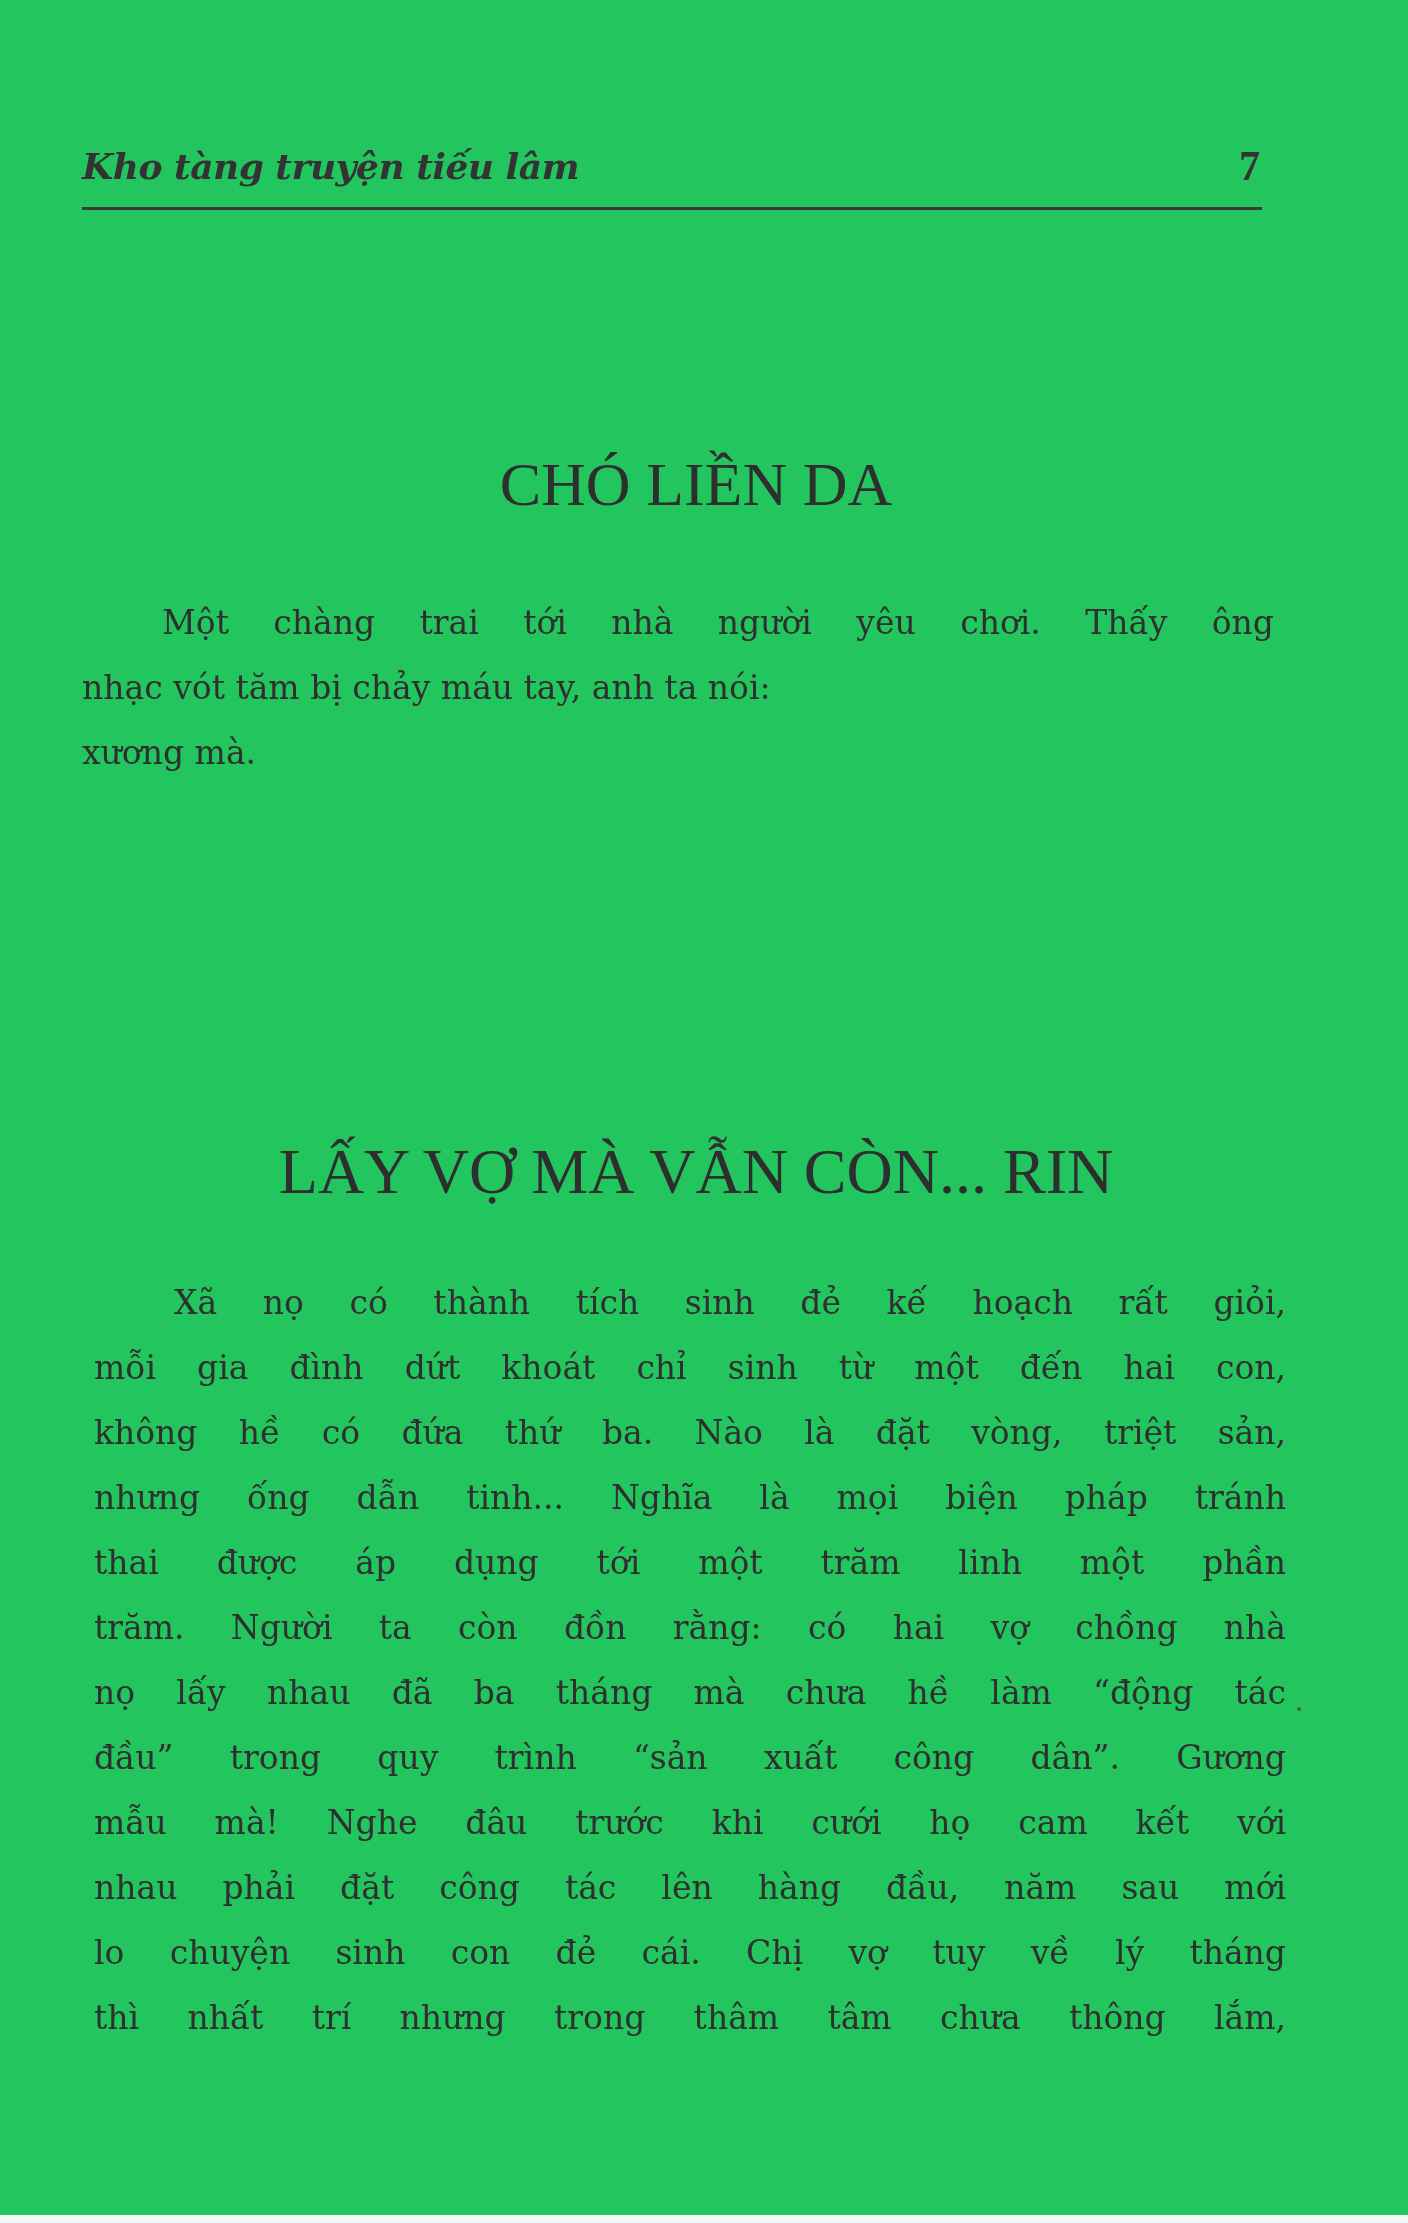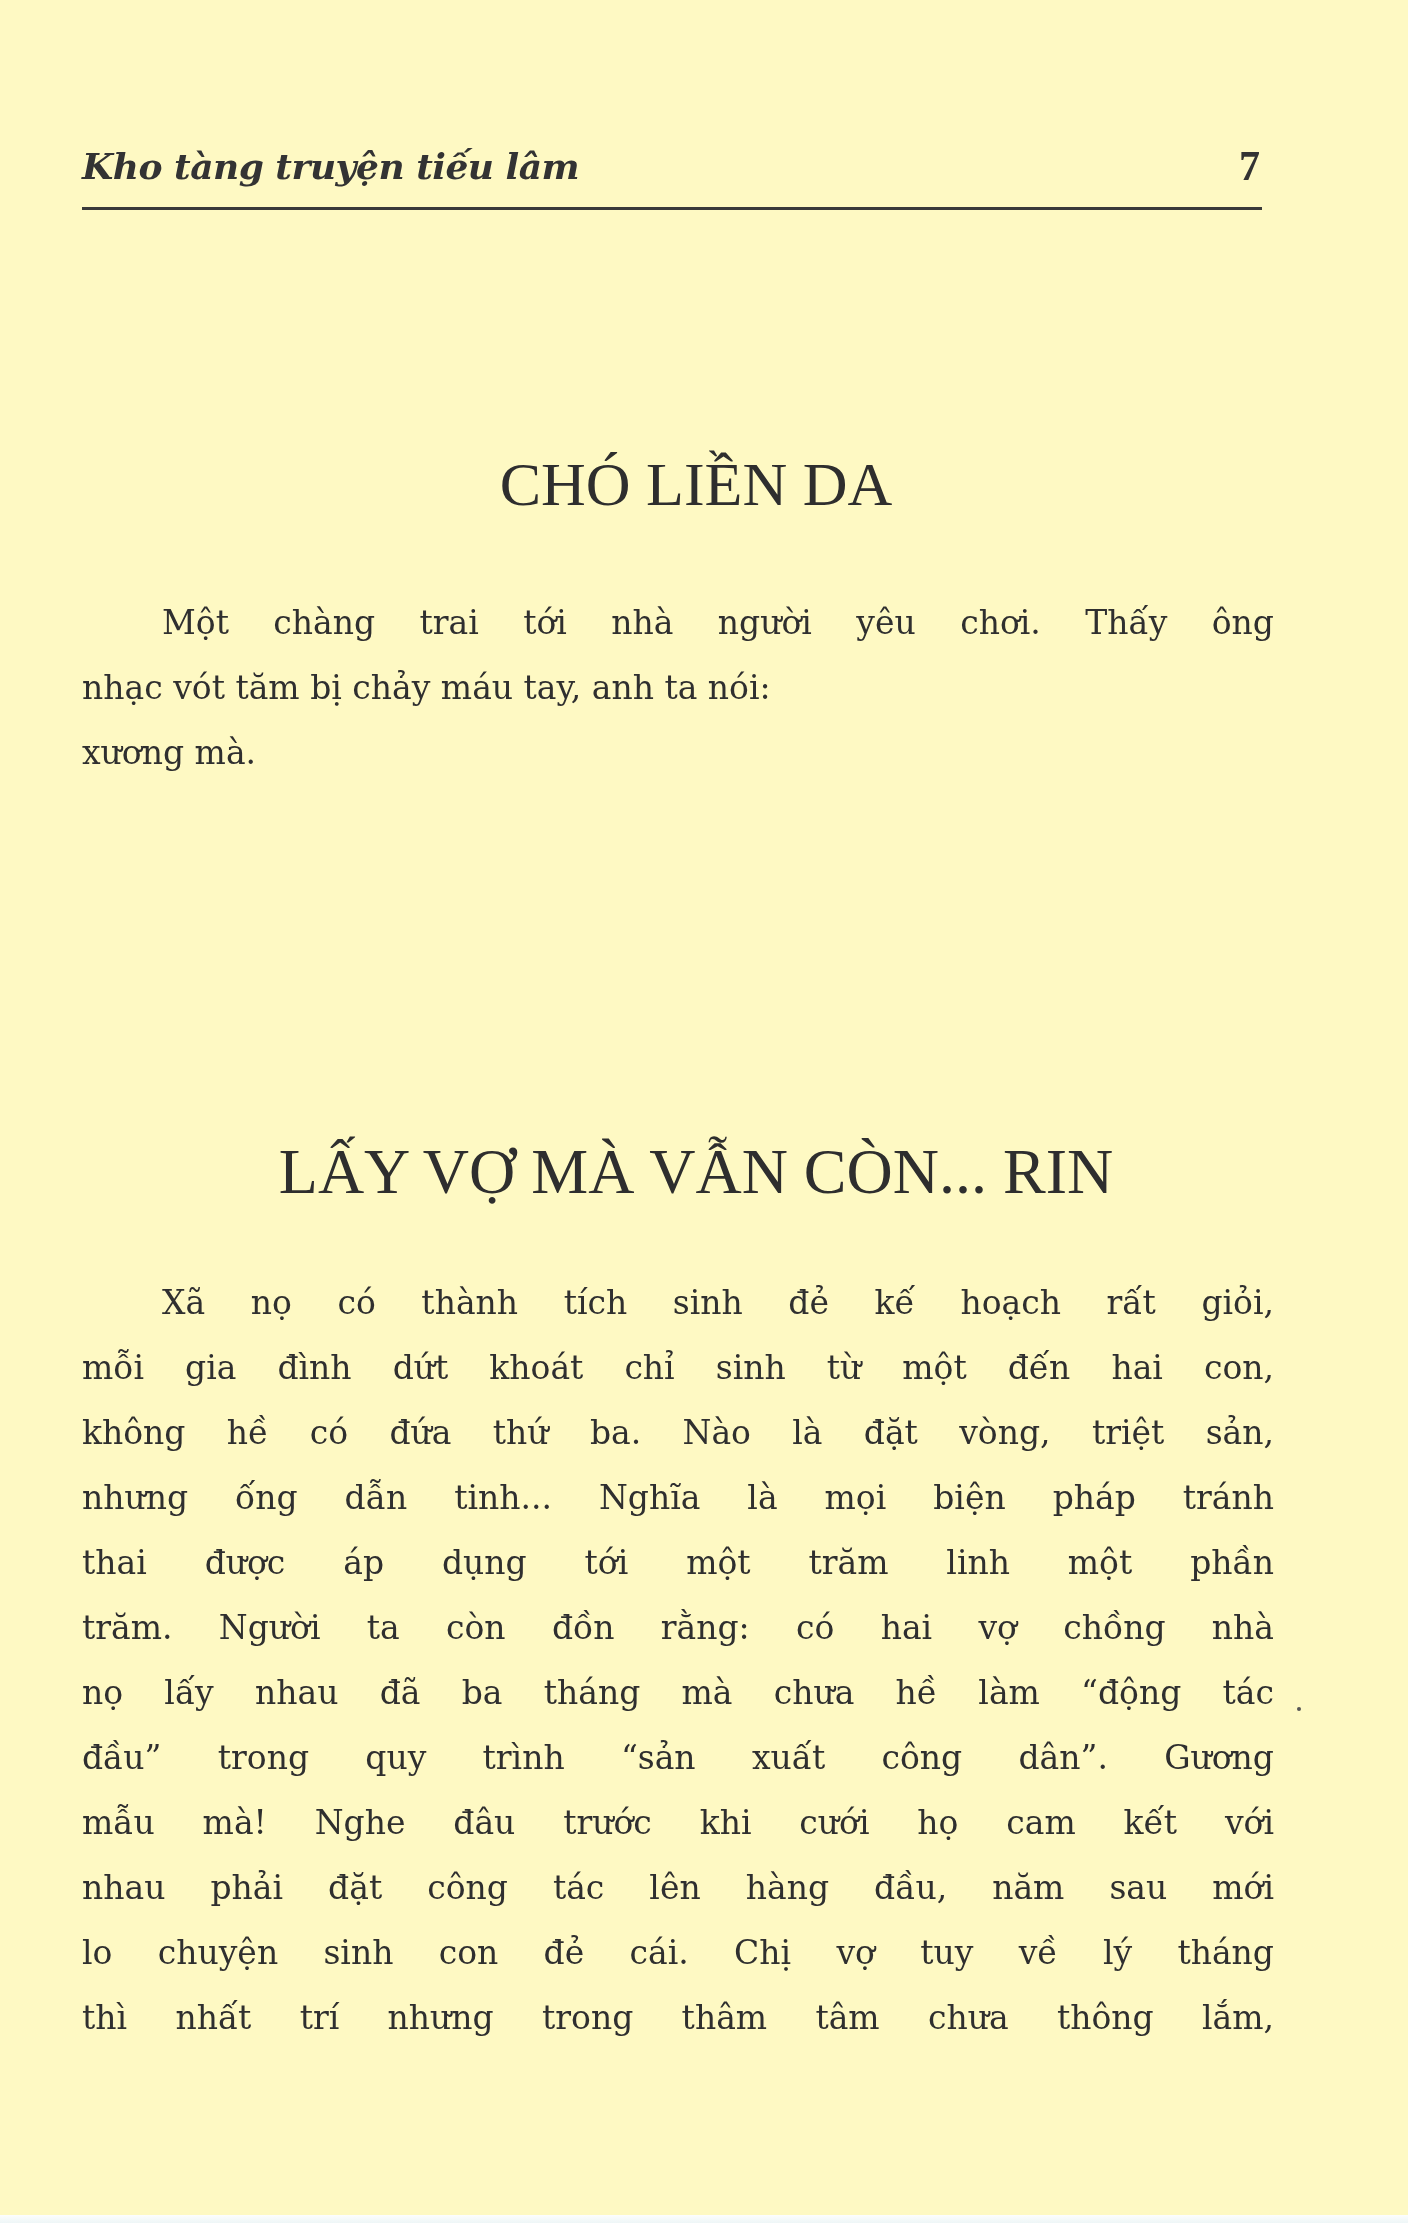--- a/index.html
+++ b/index.html
@@ -12,21 +12,21 @@
     height: 2223px;
     position: relative;
     overflow: hidden;
     color: #2b2b2b;
   }
   .page {
     position: absolute;
     left: 0; top: 0;
     width: 1408px;
     height: 2223px;
-    background: #fef9c3;
+    background: #22c55e;
   }
   .bottom-tint {
     position: absolute;
     left: 0; right: 0; bottom: 0;
     height: 8px;
     background: linear-gradient(to bottom, #fdfefe, #eef6f7);
   }
   .running-head {
     position: absolute;
     left: 82px;
@@ -103,21 +103,21 @@
     text-align: justify;
     text-align-last: justify;
   }
   .para .line.indent {
     padding-left: 80px;
   }
   .para .line.last {
     text-align-last: left;
   }
   .para-1 { top: 590px; }
-  .para-2 { top: 1270px; }
+  .para-2 { top: 1270px; margin-left: 12px; }
   .speck {
     position: absolute;
     width: 4px; height: 4px;
     border-radius: 50%;
     background: #555;
   }
 </style>
 </head>
 <body>
 

